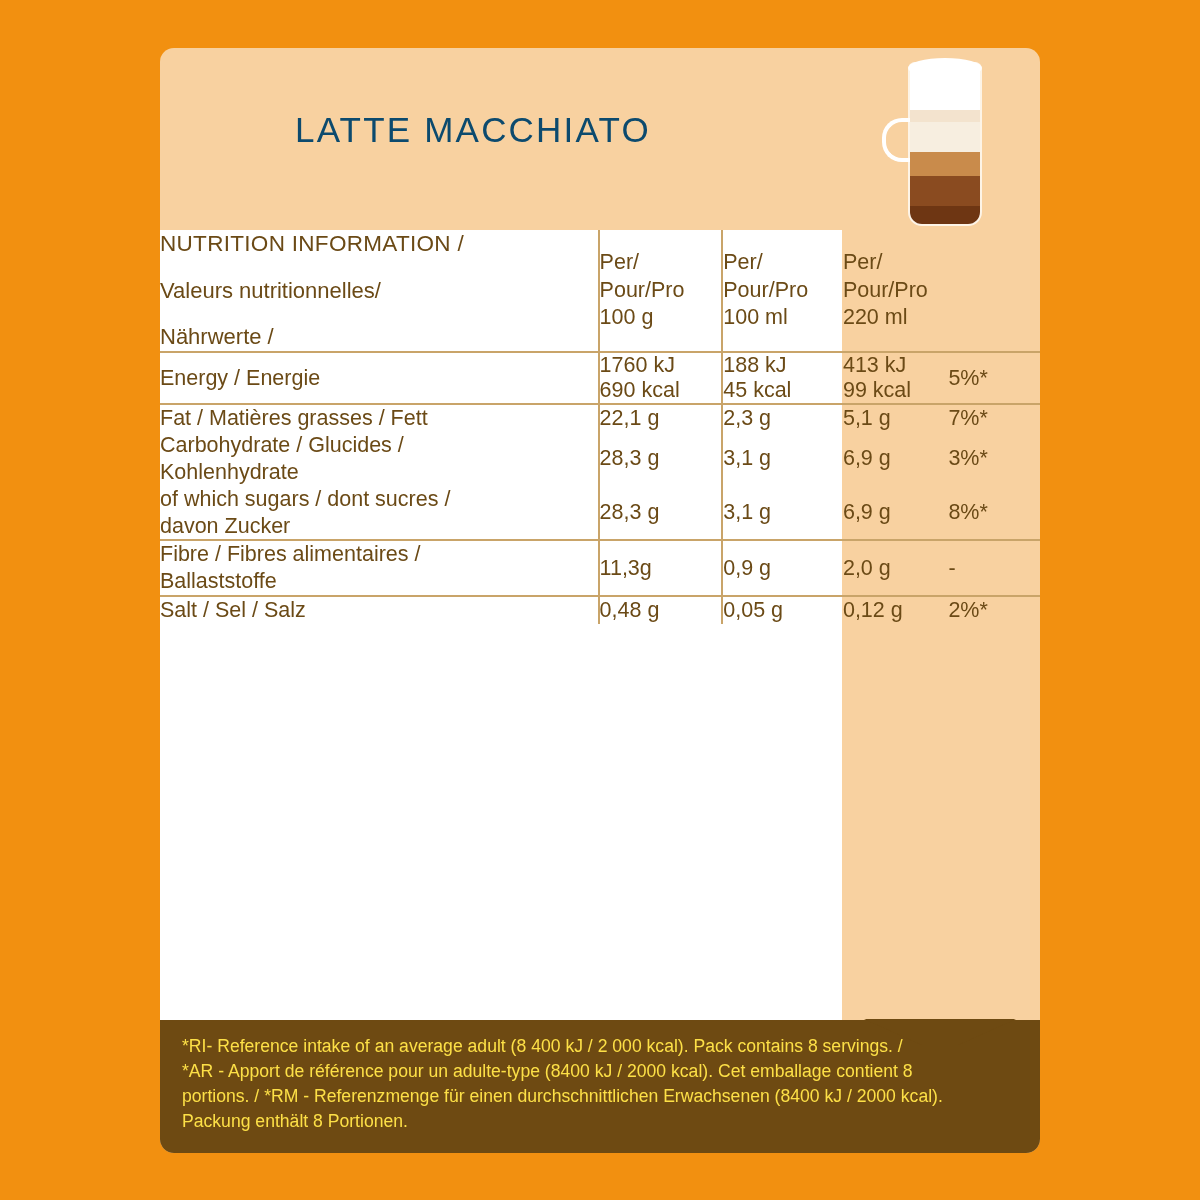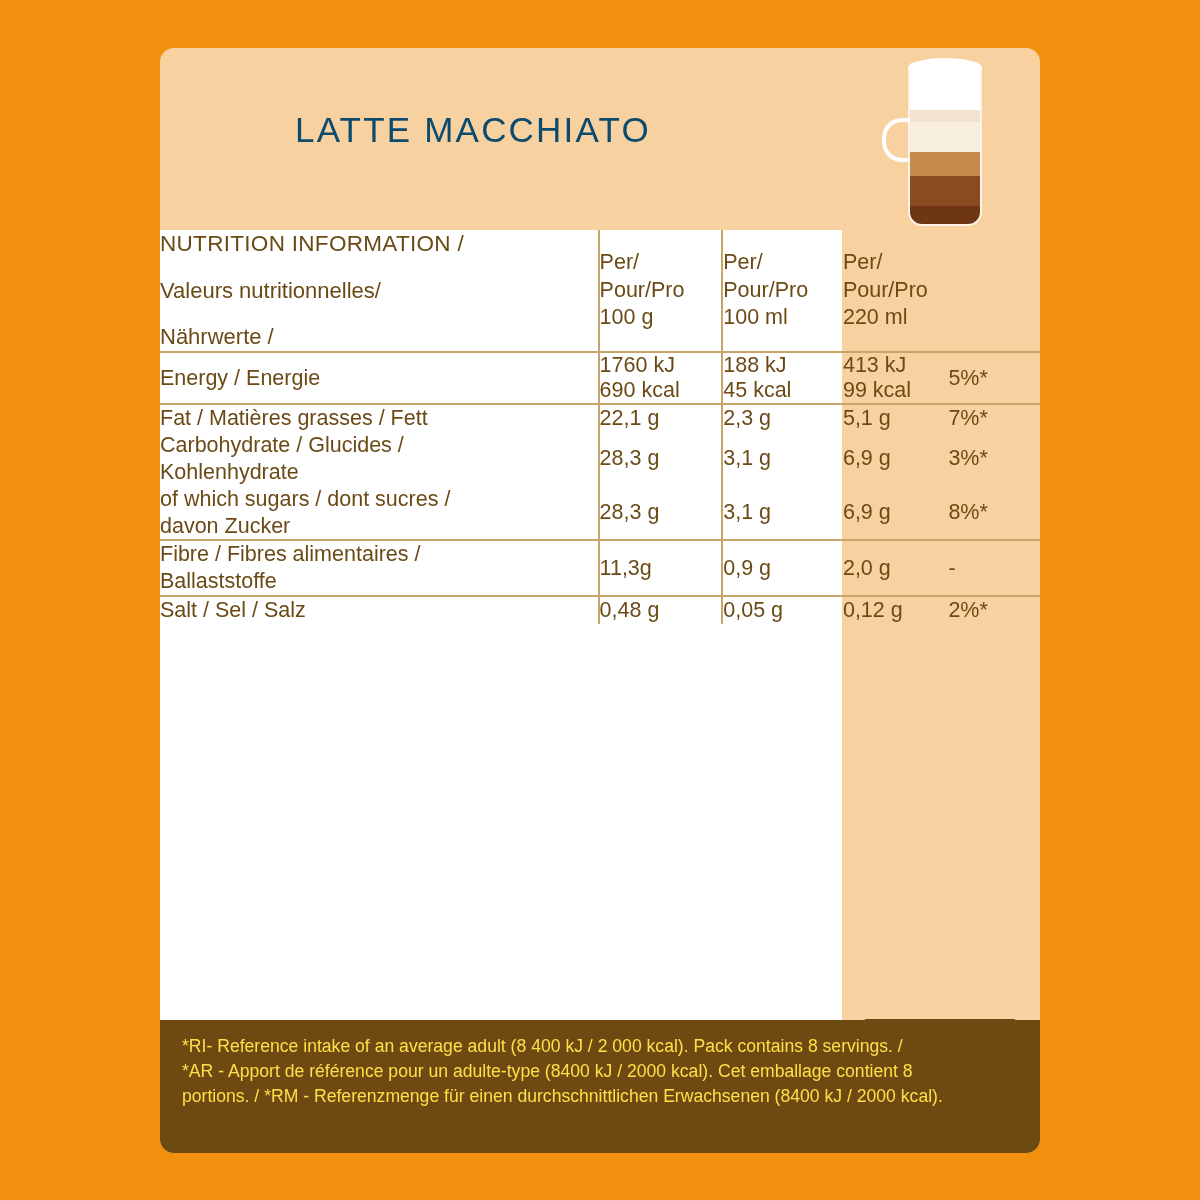--- a/index.html
+++ b/index.html
@@ -302,15 +302,16 @@
       </tr>
     </tbody>
       </table>
   </div>
 
   <div class="footer">
     <div class="footer-notch"></div>
     <div>*RI- Reference intake of an average adult (8 400 kJ / 2 000 kcal). Pack contains 8 servings. /</div>
     <div>*AR - Apport de référence pour un adulte-type (8400 kJ / 2000 kcal). Cet emballage contient 8</div>
     <div>portions. / *RM - Referenzmenge für einen durchschnittlichen Erwachsenen (8400 kJ / 2000 kcal).</div>
+    <div>Packung enthält 8 Portionen.</div>
   </div>
 
 </div>
 
 </body></html>

